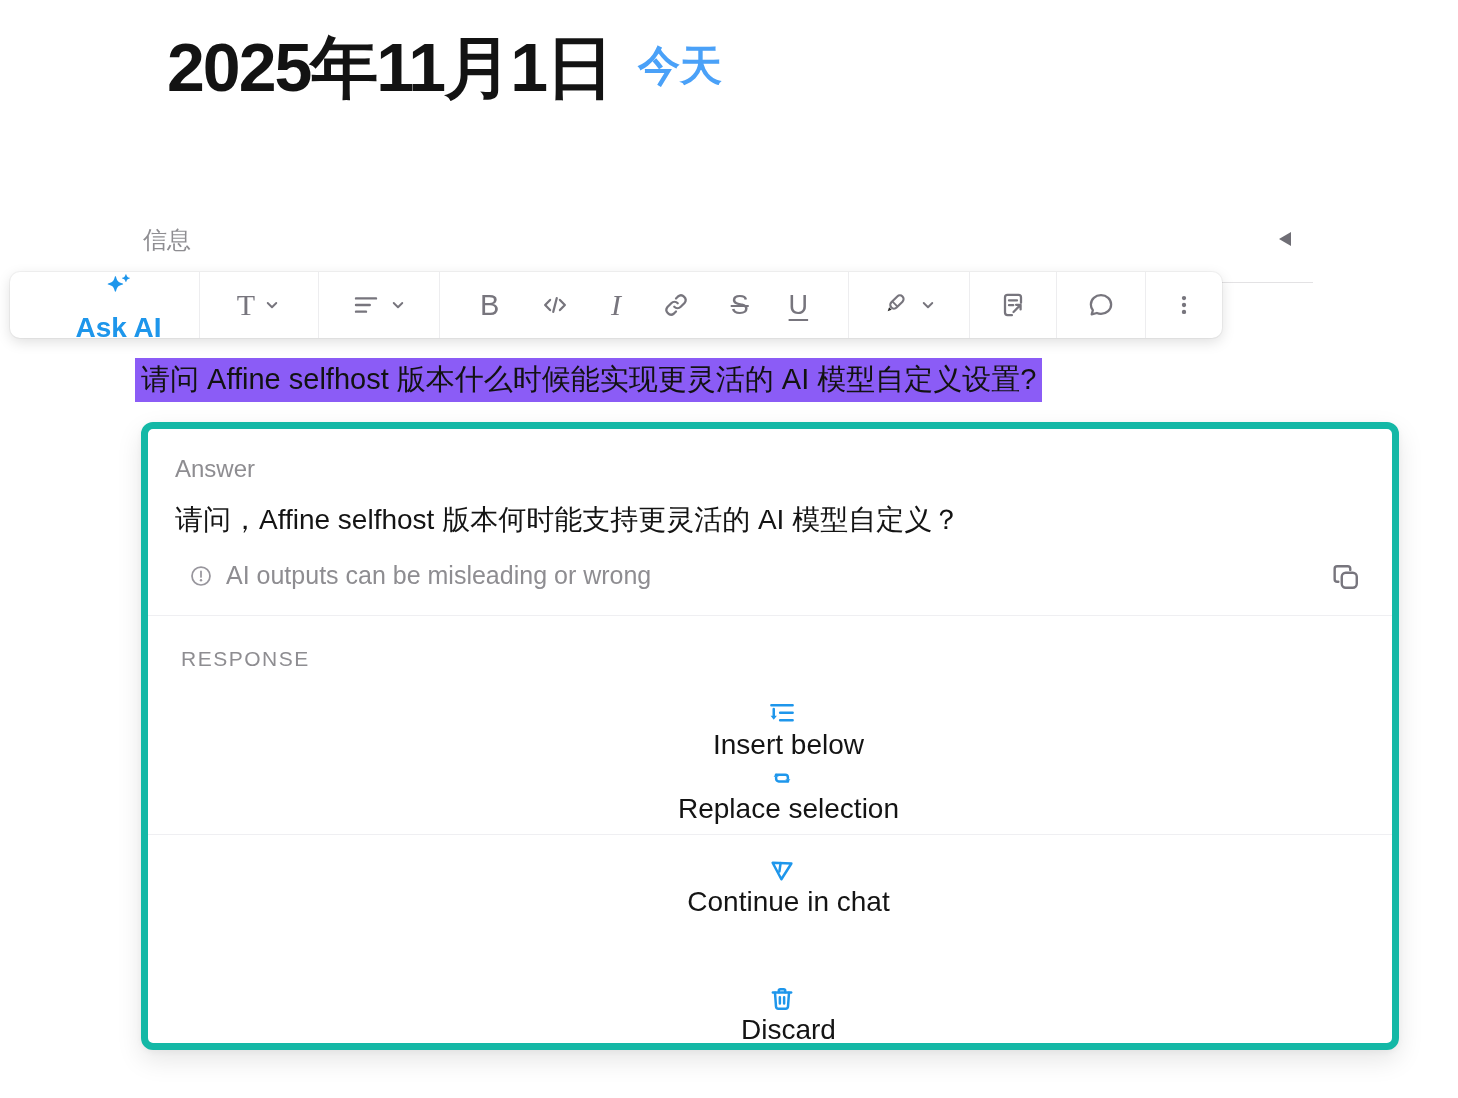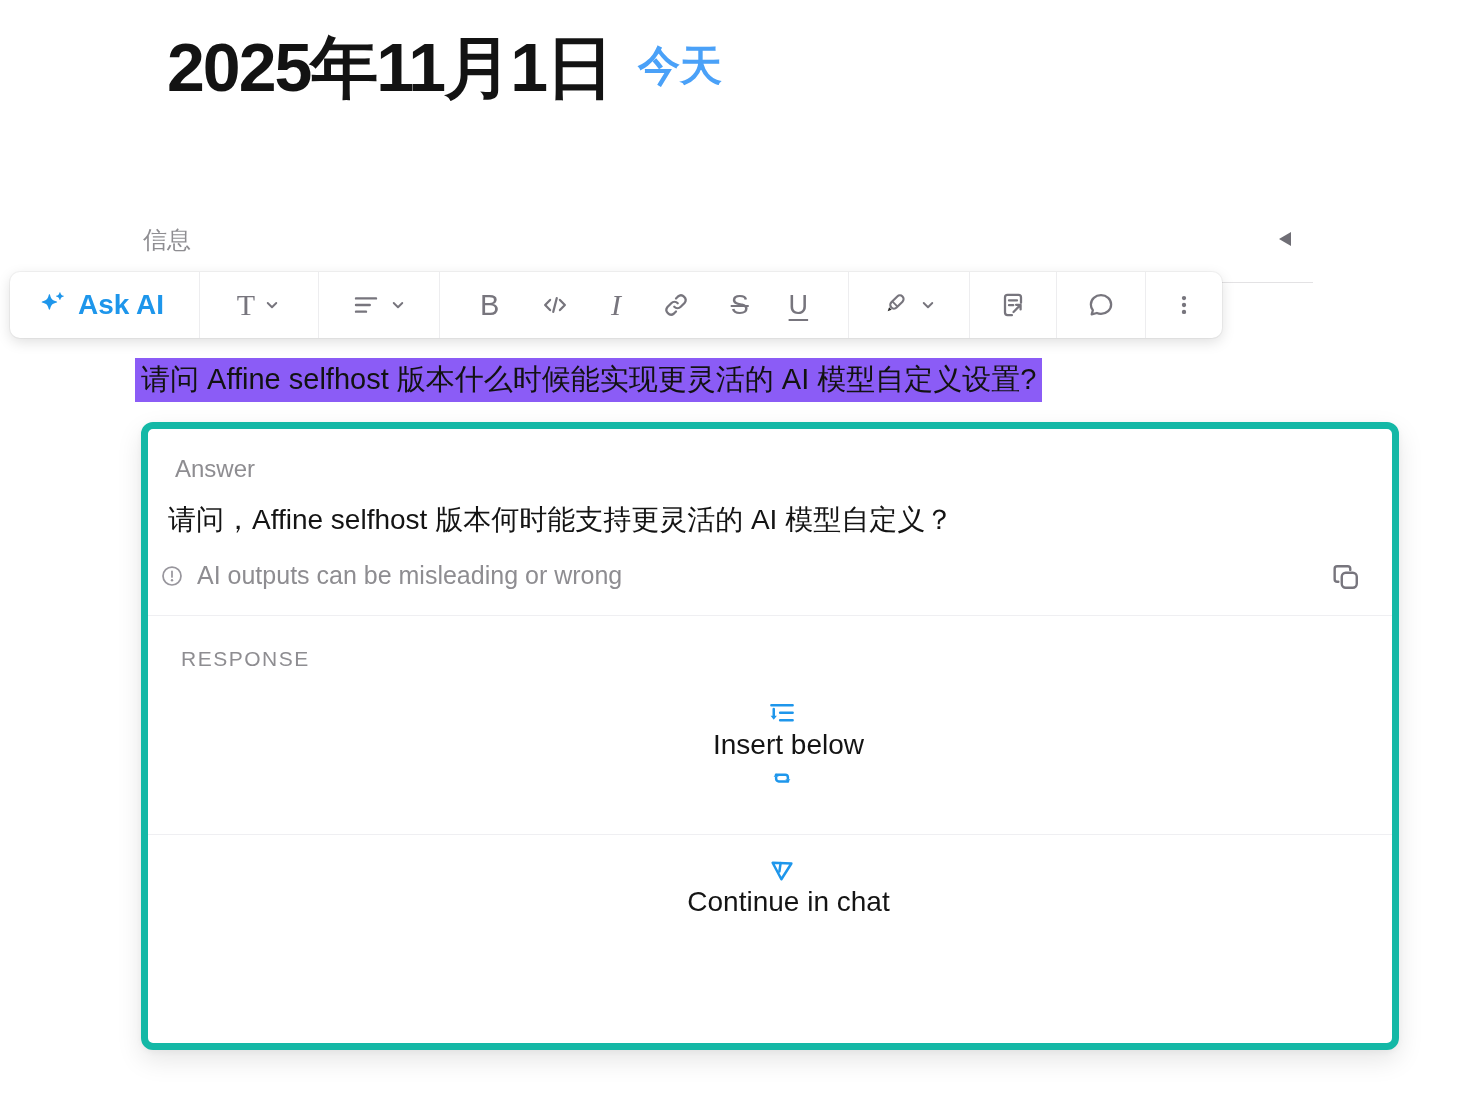--- a/index.html
+++ b/index.html
@@ -20,43 +20,43 @@
   .section-divider{position:absolute;left:143px;top:282px;width:1170px;height:1px;background:#E3E2E4;}
   
   .toolbar{
     position:absolute;left:10px;top:272px;width:1212px;height:66px;background:#fff;
     border-radius:10px;box-shadow:0 0 0 1px rgba(0,0,0,.04),0 4px 14px rgba(0,0,0,.13);
     display:flex;align-items:stretch;z-index:5;
   }
   .tb-group{display:flex;align-items:center;justify-content:center;border-right:1px solid #EDEDEF;box-sizing:border-box;}
   .tb-group:last-child{border-right:none;}
   .tb-btn{display:flex;align-items:center;justify-content:center;cursor:pointer;color:#77757D;}
-  .askai{gap:10px;padding-left:28px;justify-content:flex-start;}
+  .askai{gap:10px;padding-left:28px;justify-content:flex-start;flex-direction:column;}
   .askai-label{color:#1E96EB;font-size:28px;font-weight:600;}
   .glyph{color:#77757D;}
   .glyph-T{font-family:"Liberation Serif",serif;font-size:30px;font-weight:500;}
   .glyph-B{font-size:29px;font-weight:500;}
   .glyph-I{font-family:"Liberation Serif",serif;font-style:italic;font-size:30px;}
   .glyph-S{font-size:27px;text-decoration:line-through;}
   .glyph-U{font-size:27px;text-decoration:underline;text-underline-offset:5px;}
   .chev{margin-left:8px;display:flex;align-items:center;}
   
   .selected-line{
     position:absolute;left:135px;top:358px;height:44px;display:inline-flex;align-items:center;
     padding:0 6px;background:#8b5cf6;font-size:29px;color:#121212;white-space:nowrap;
   }
   
   .ai-panel{
     position:absolute;left:141px;top:422px;width:1258px;height:628px;background:#fff;
     border:7px solid #14b8a6;border-radius:12px;box-sizing:border-box;
     box-shadow:0 10px 26px rgba(0,0,0,.10),0 2px 6px rgba(0,0,0,.04);
   }
   .answer-label{position:absolute;left:27px;top:26px;font-size:24px;color:#8E8D91;}
-  .answer-text{position:absolute;left:20px;top:72px;font-size:28px;color:#141414;white-space:nowrap;}
-  .warning-row{position:absolute;left:11px;top:132px;display:flex;align-items:center;gap:12px;}
+  .answer-text{position:absolute;left:27px;top:72px;font-size:28px;color:#141414;white-space:nowrap;}
+  .warning-row{position:absolute;left:40px;top:132px;display:flex;align-items:center;gap:12px;}
   .warning-text{font-size:25px;color:#8E8D91;}
   .copy-btn{position:absolute;right:26px;top:128px;width:40px;height:40px;display:flex;align-items:center;justify-content:center;cursor:pointer;}
   .panel-divider{position:absolute;left:0;width:100%;height:1px;background:#EFEFF2;}
   .divider-1{top:186px;}
   .divider-2{top:405px;}
   .response-header{position:absolute;left:33px;top:218px;font-size:21px;letter-spacing:1.5px;color:#8E8D91;font-weight:500;}
   .menu-item{position:absolute;left:14px;width:1228px;height:48px;display:flex;align-items:center;cursor:pointer;border-radius:8px;flex-direction:column;}
   .menu-item .mi-icon{width:30px;height:30px;margin-left:12px;display:flex;align-items:center;justify-content:center;flex:none;}
   .menu-item .mi-label{margin-left:25px;font-size:28px;color:#141414;}
   .mi-insert{top:270px;} .mi-replace{top:334px;}
@@ -238,28 +238,40 @@
 
   <div class="menu-item mi-replace">
     <span class="mi-icon">
       <svg width="30" height="30" viewBox="0 0 24 24" fill="none" stroke="#1E96EB" stroke-width="2" stroke-linecap="round" stroke-linejoin="round">
         <path d="M7.2 9.3h7.4a2.1 2.1 0 0 1 2.1 2.1v1"></path>
         <path d="M16.7 15.6l-2-2.6h4z" fill="#1E96EB" stroke="none"></path>
         <path d="M16.8 14.7H9.4a2.1 2.1 0 0 1-2.1-2.1v-1"></path>
         <path d="M7.3 8.4l2 2.6h-4z" fill="#1E96EB" stroke="none"></path>
       </svg>
     </span>
+    <span class="mi-label">Replace selection</span>
   </div>
 
   <div class="panel-divider divider-2"></div>
 
   <div class="menu-item mi-continue">
     <span class="mi-icon">
       <svg width="30" height="30" viewBox="0 0 24 24" fill="none" stroke="#1E96EB" stroke-width="2" stroke-linecap="round" stroke-linejoin="round">
         <path d="M4.5 5.4 19.5 6 11.5 18.6z"></path>
         <path d="M10.9 5.7 9.9 12.4"></path>
       </svg>
     </span>
     <span class="mi-label">Continue in chat</span>
   </div>
 
 
+  <div class="menu-item mi-discard">
+    <span class="mi-icon">
+      <svg width="30" height="30" viewBox="0 0 24 24" fill="none" stroke="#1E96EB" stroke-width="2" stroke-linecap="round" stroke-linejoin="round">
+        <path d="M4.7 6.8h14.6"></path>
+        <path d="M9.4 6.6V5.5c0-.7.6-1.3 1.3-1.3h2.6c.7 0 1.3.6 1.3 1.3v1.1"></path>
+        <path d="M6.4 7l.8 11c.07 1 .9 1.8 1.9 1.8h5.8c1 0 1.8-.8 1.9-1.8l.8-11"></path>
+        <path d="M10.3 10.6v5M13.7 10.6v5"></path>
+      </svg>
+    </span>
+    <span class="mi-label">Discard</span>
+  </div>
 </div>
 
 </body></html>

